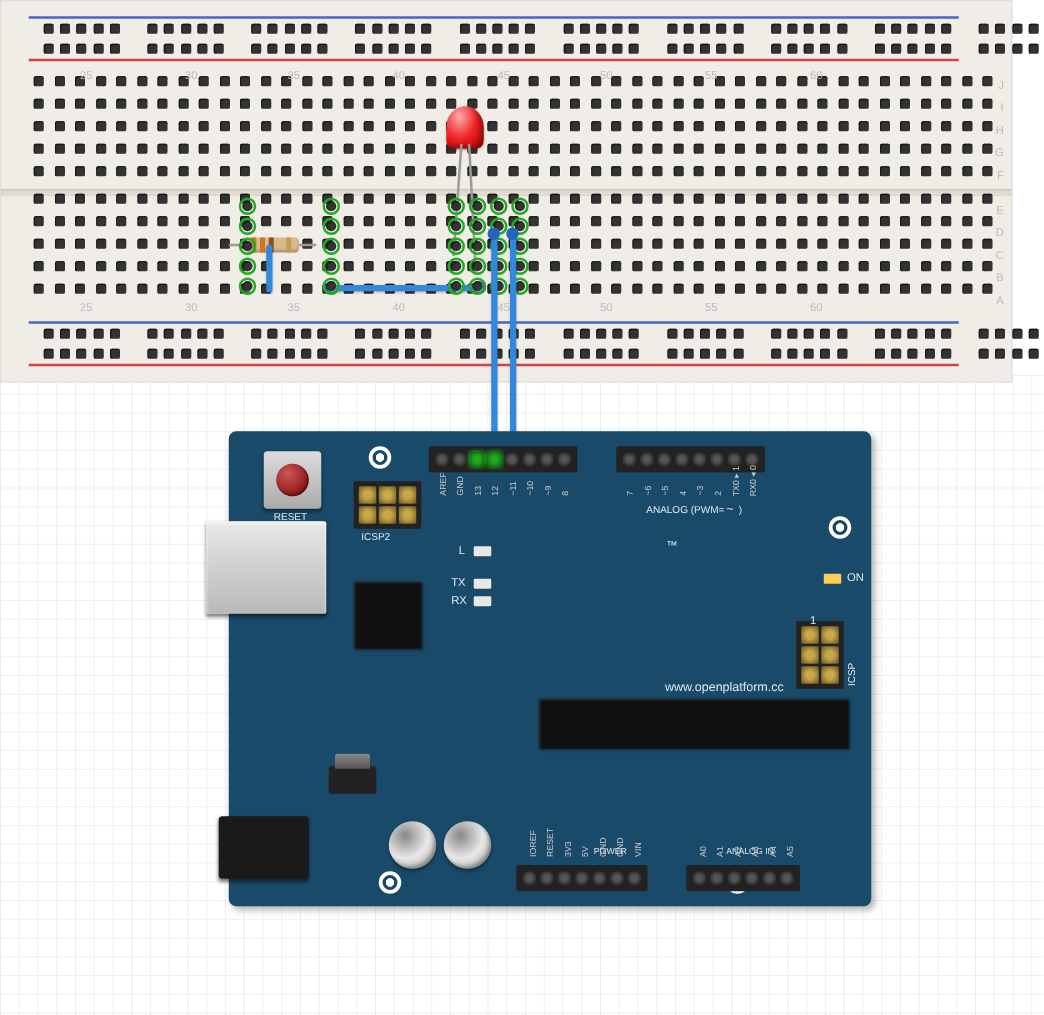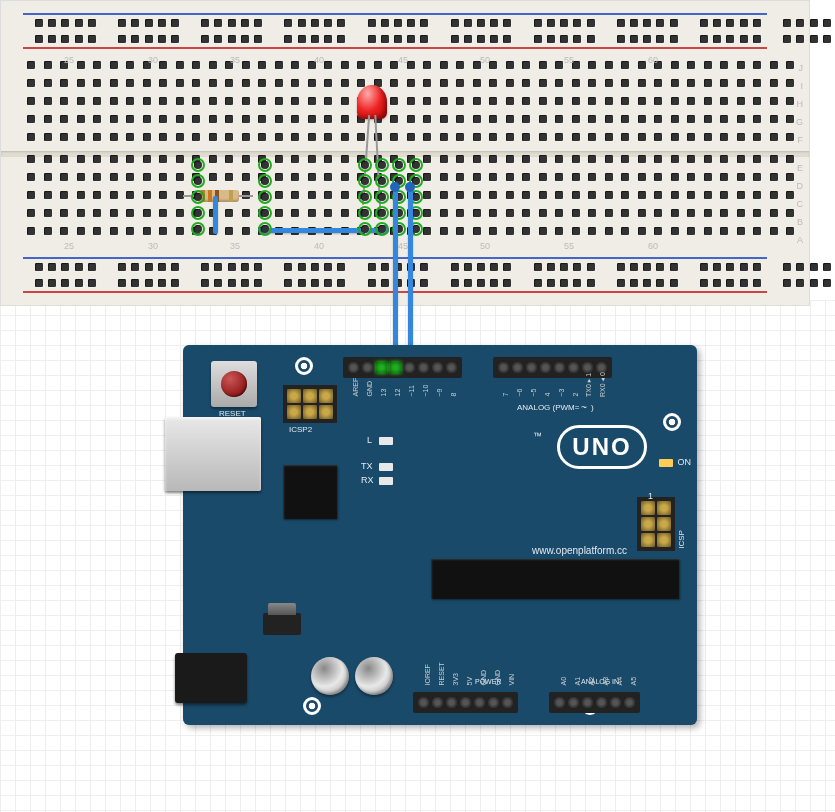--- a/index.html
+++ b/index.html
@@ -952,21 +952,20 @@
   <div class="arduino-text" style="top:90px;left:184px;font-size:9px">L</div>
   <div class="small-led" style="top:118px;left:196px"></div>
   <div class="arduino-text" style="top:116px;left:178px;font-size:9px">TX</div>
   <div class="small-led" style="top:132px;left:196px"></div>
   <div class="arduino-text" style="top:130px;left:178px;font-size:9px">RX</div>
 
   <div class="small-led" style="top:114px;right:24px;background:#ffcc55"></div>
   <div class="arduino-text" style="top:112px;right:6px;font-size:9px">ON</div>
 
   <div class="arduino-text" style="top:86px;left:350px;font-size:9px">™</div>
-  <div class="uno-badge">UNO</div>
 
   <div class="icsp-block" style="top:160px;right:14px;transform:rotate(90deg)">
     <div class="icsp-pin"></div>
       <div class="icsp-pin"></div>
       <div class="icsp-pin"></div>
     <div class="icsp-pin"></div>
       <div class="icsp-pin"></div>
       <div class="icsp-pin"></div>
   </div>
   <div class="arduino-text" style="top:190px;right:6px;font-size:8px;transform:rotate(-90deg)">ICSP</div>

